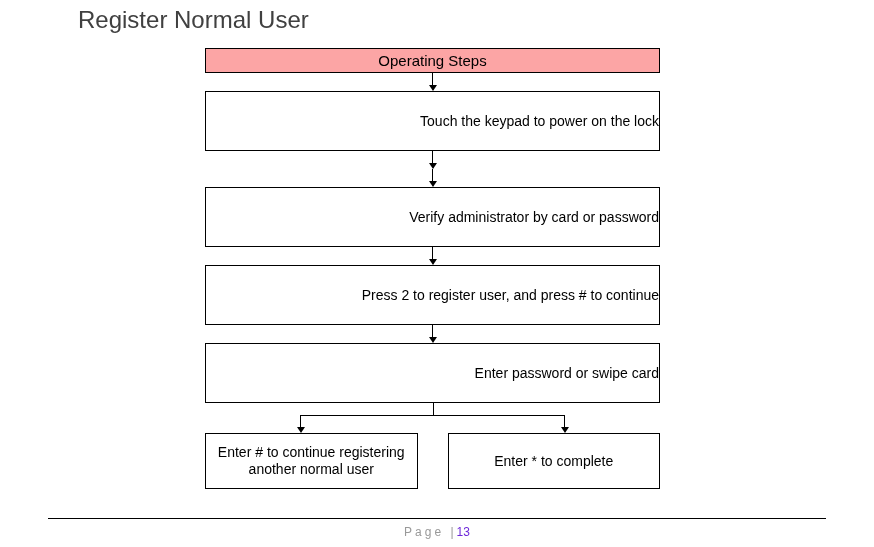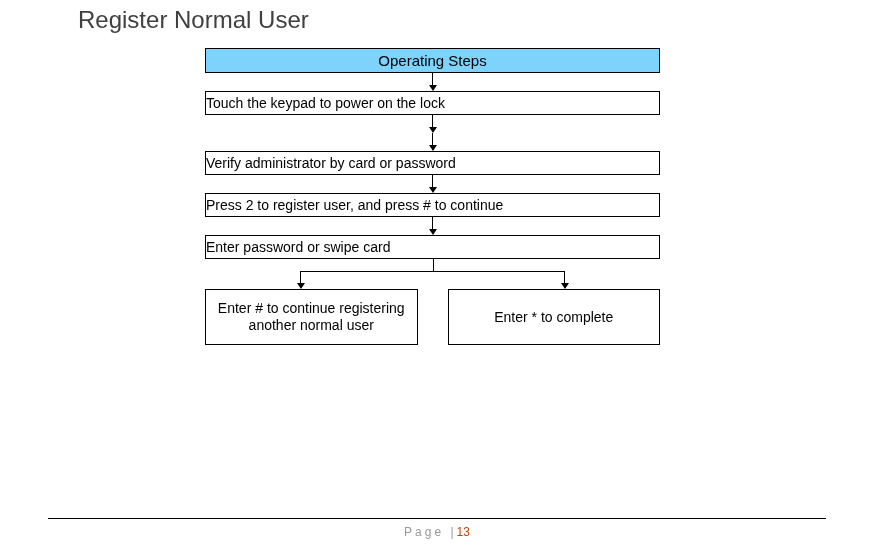--- a/index.html
+++ b/index.html
@@ -19,31 +19,31 @@
       left: 78px;
       font-family: "Segoe UI", Arial, sans-serif;
     }
     .diagram {
       position: absolute;
       top: 48px;
       left: 205px;
       width: 455px;
     }
     .header-box {
-      background: #7dd3fc;
+      background: #fca5a5;
       border: 1px solid #000;
       text-align: center;
       padding: 3px 0;
       font-size: 15px;
       font-family: "Segoe UI", Arial, sans-serif;
     }
     .step-box {
       border: 1px solid #000;
-      text-align: left;
-      padding: 3px 0;
+      text-align: right;
+      padding: 21px 0;
       font-size: 14px;
       margin-top: 0;
     }
     .arrow-down {
       display: flex;
       flex-direction: column;
       align-items: center;
       height: 18px;
       position: relative;
     }
@@ -128,21 +128,21 @@
       position: absolute;
       bottom: 8px;
       width: 100%;
       text-align: center;
       font-size: 12px;
       letter-spacing: 3px;
       color: #999;
       font-family: "Segoe UI", Arial, sans-serif;
     }
     .footer-text .num {
-      color: #c2410c;
+      color: #6d28d9;
       letter-spacing: 0;
     }
   </style>
 </head>
 <body>
 
 <h1 class="page-title">Register Normal User</h1>
 
 <div class="diagram">
   <div class="header-box">Operating Steps</div>

